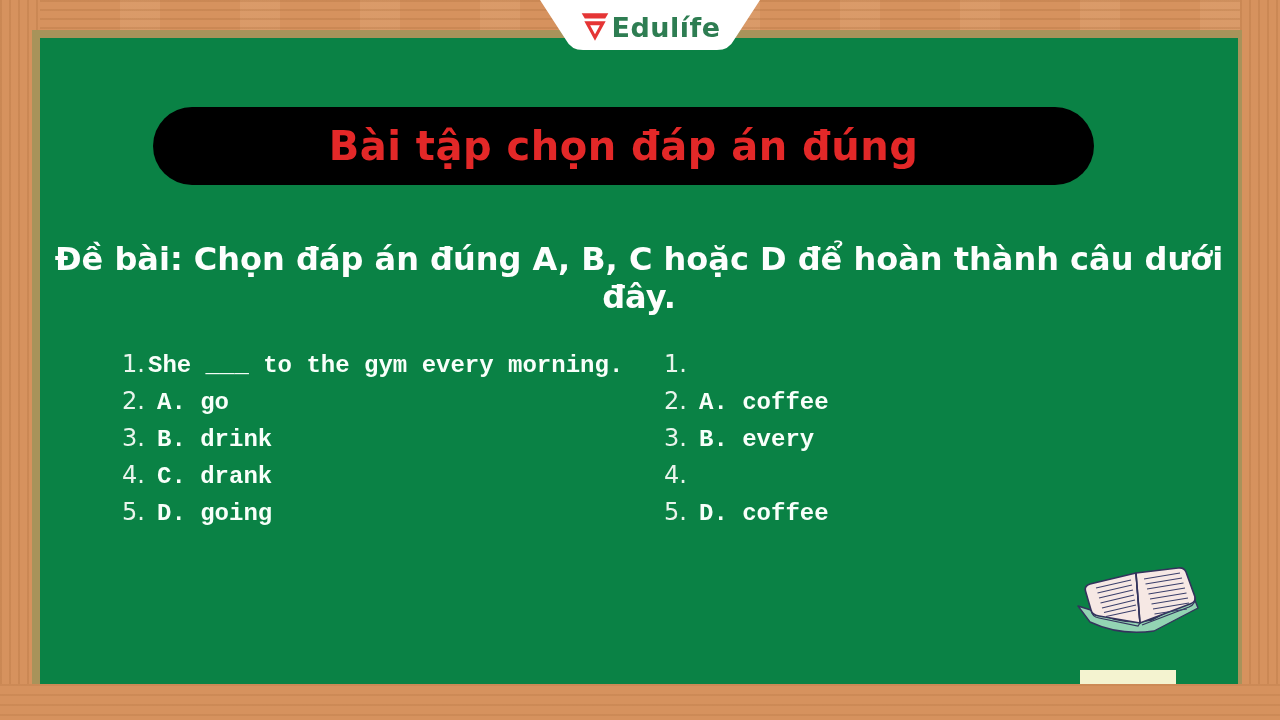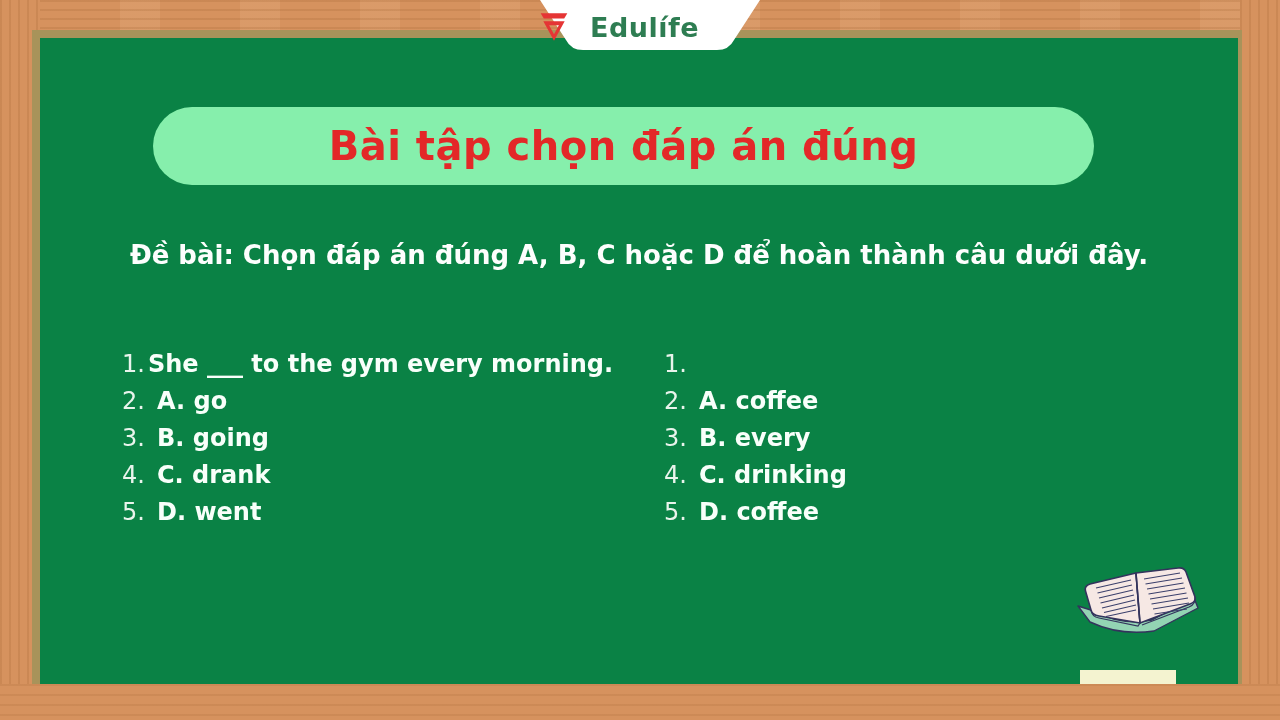--- a/index.html
+++ b/index.html
@@ -18,37 +18,37 @@
   .frame-left{left:0;top:0;width:40px;height:720px;
     background-image:repeating-linear-gradient(90deg,rgba(150,90,40,.18) 0 2px,rgba(255,255,255,0) 2px 9px);}
   .frame-right{left:1240px;top:0;width:40px;height:720px;
     background-image:repeating-linear-gradient(90deg,rgba(150,90,40,.18) 0 2px,rgba(255,255,255,0) 2px 9px);}
   
   .board-shadow{position:absolute;left:32px;top:30px;width:1210px;height:654px;background:#a8935a;}
   .board{position:absolute;left:40px;top:38px;width:1198px;height:646px;background:#0a8245;}
 
   
   .logo-badge{position:absolute;left:538px;top:0;width:224px;height:52px;}
-  .logo-inner{position:absolute;left:0;top:0;width:224px;height:52px;display:flex;align-items:center;gap:20px;padding-top:2px;box-sizing:border-box;}
+  .logo-inner{position:absolute;left:0;top:0;width:224px;height:52px;display:flex;align-items:center;justify-content:center;gap:0;padding-top:2px;box-sizing:border-box;}
   .brand-text{font-size:27px;font-weight:bold;color:#2e7d52;letter-spacing:0.5px;}
 
   
-  .title-banner{position:absolute;left:153px;top:107px;width:941px;height:78px;background:#86efac;border-radius:39px;display:flex;align-items:center;justify-content:center;}
+  .title-banner{position:absolute;left:153px;top:107px;width:941px;height:78px;background:#000000;border-radius:39px;display:flex;align-items:center;justify-content:center;}
   .title-text{color:#e32828;font-size:40px;font-weight:bold;letter-spacing:0.5px;}
 
   
-  .instruction{position:absolute;left:40px;top:240px;width:1198px;text-align:center;color:#fdfefd;font-size:26px;font-weight:bold;}
+  .instruction{position:absolute;left:40px;top:240px;width:1198px;text-align:center;color:#fdfefd;font-size:32px;font-weight:bold;}
 
   
   .qcol{position:absolute;top:350px;}
   .qcol-left{left:122px;width:520px;}
   .qcol-right{left:664px;width:540px;}
   .qrow{display:flex;align-items:baseline;height:37px;}
   .num{color:#e9f4ec;font-size:24px;font-weight:400;width:26px;flex:0 0 auto;}
-  .txt{color:#f8fffa;font-size:24px;font-weight:bold;}
+  .txt{color:#f8fffa;font-size:24px;font-weight:bold;font-family:Liberation Mono, monospace;}
   .txt.option{padding-left:9px;}
 
   
   .chalk{position:absolute;left:1080px;top:670px;width:96px;height:14px;background:#f4f3d0;}
 
   
   .book{position:absolute;left:1068px;top:560px;width:138px;height:78px;}
 </style>
 </head>
 <body>
@@ -100,47 +100,46 @@
   <div class="qrow">
     <span class="num">1.</span>
     <span class="txt">She ___ to the gym every morning.</span>
   </div>
   <div class="qrow">
     <span class="num">2.</span>
     <span class="txt option">A. go</span>
   </div>
   <div class="qrow">
     <span class="num">3.</span>
-    <span class="txt option">B. going</span>
+    <span class="txt option">B. drink</span>
   </div>
   <div class="qrow">
     <span class="num">4.</span>
     <span class="txt option">C. drank</span>
   </div>
   <div class="qrow">
     <span class="num">5.</span>
-    <span class="txt option">D. went</span>
+    <span class="txt option">D. going</span>
   </div>
 </div>
 
 <div class="qcol qcol-right">
   <div class="qrow">
     <span class="num">1.</span>
   </div>
   <div class="qrow">
     <span class="num">2.</span>
     <span class="txt option">A. coffee</span>
   </div>
   <div class="qrow">
     <span class="num">3.</span>
     <span class="txt option">B. every</span>
   </div>
   <div class="qrow">
     <span class="num">4.</span>
-    <span class="txt option">C. drinking</span>
   </div>
   <div class="qrow">
     <span class="num">5.</span>
     <span class="txt option">D. coffee</span>
   </div>
 </div>
 
 <div class="logo-badge">
   <svg width="224" height="52" viewBox="0 0 224 52" style="position:absolute;left:0;top:0;">
     <path d="M2 0 L222 0 L196 40 Q191 50 179 50 L45 50 Q33 50 28 40 Z" fill="#ffffff"></path>

